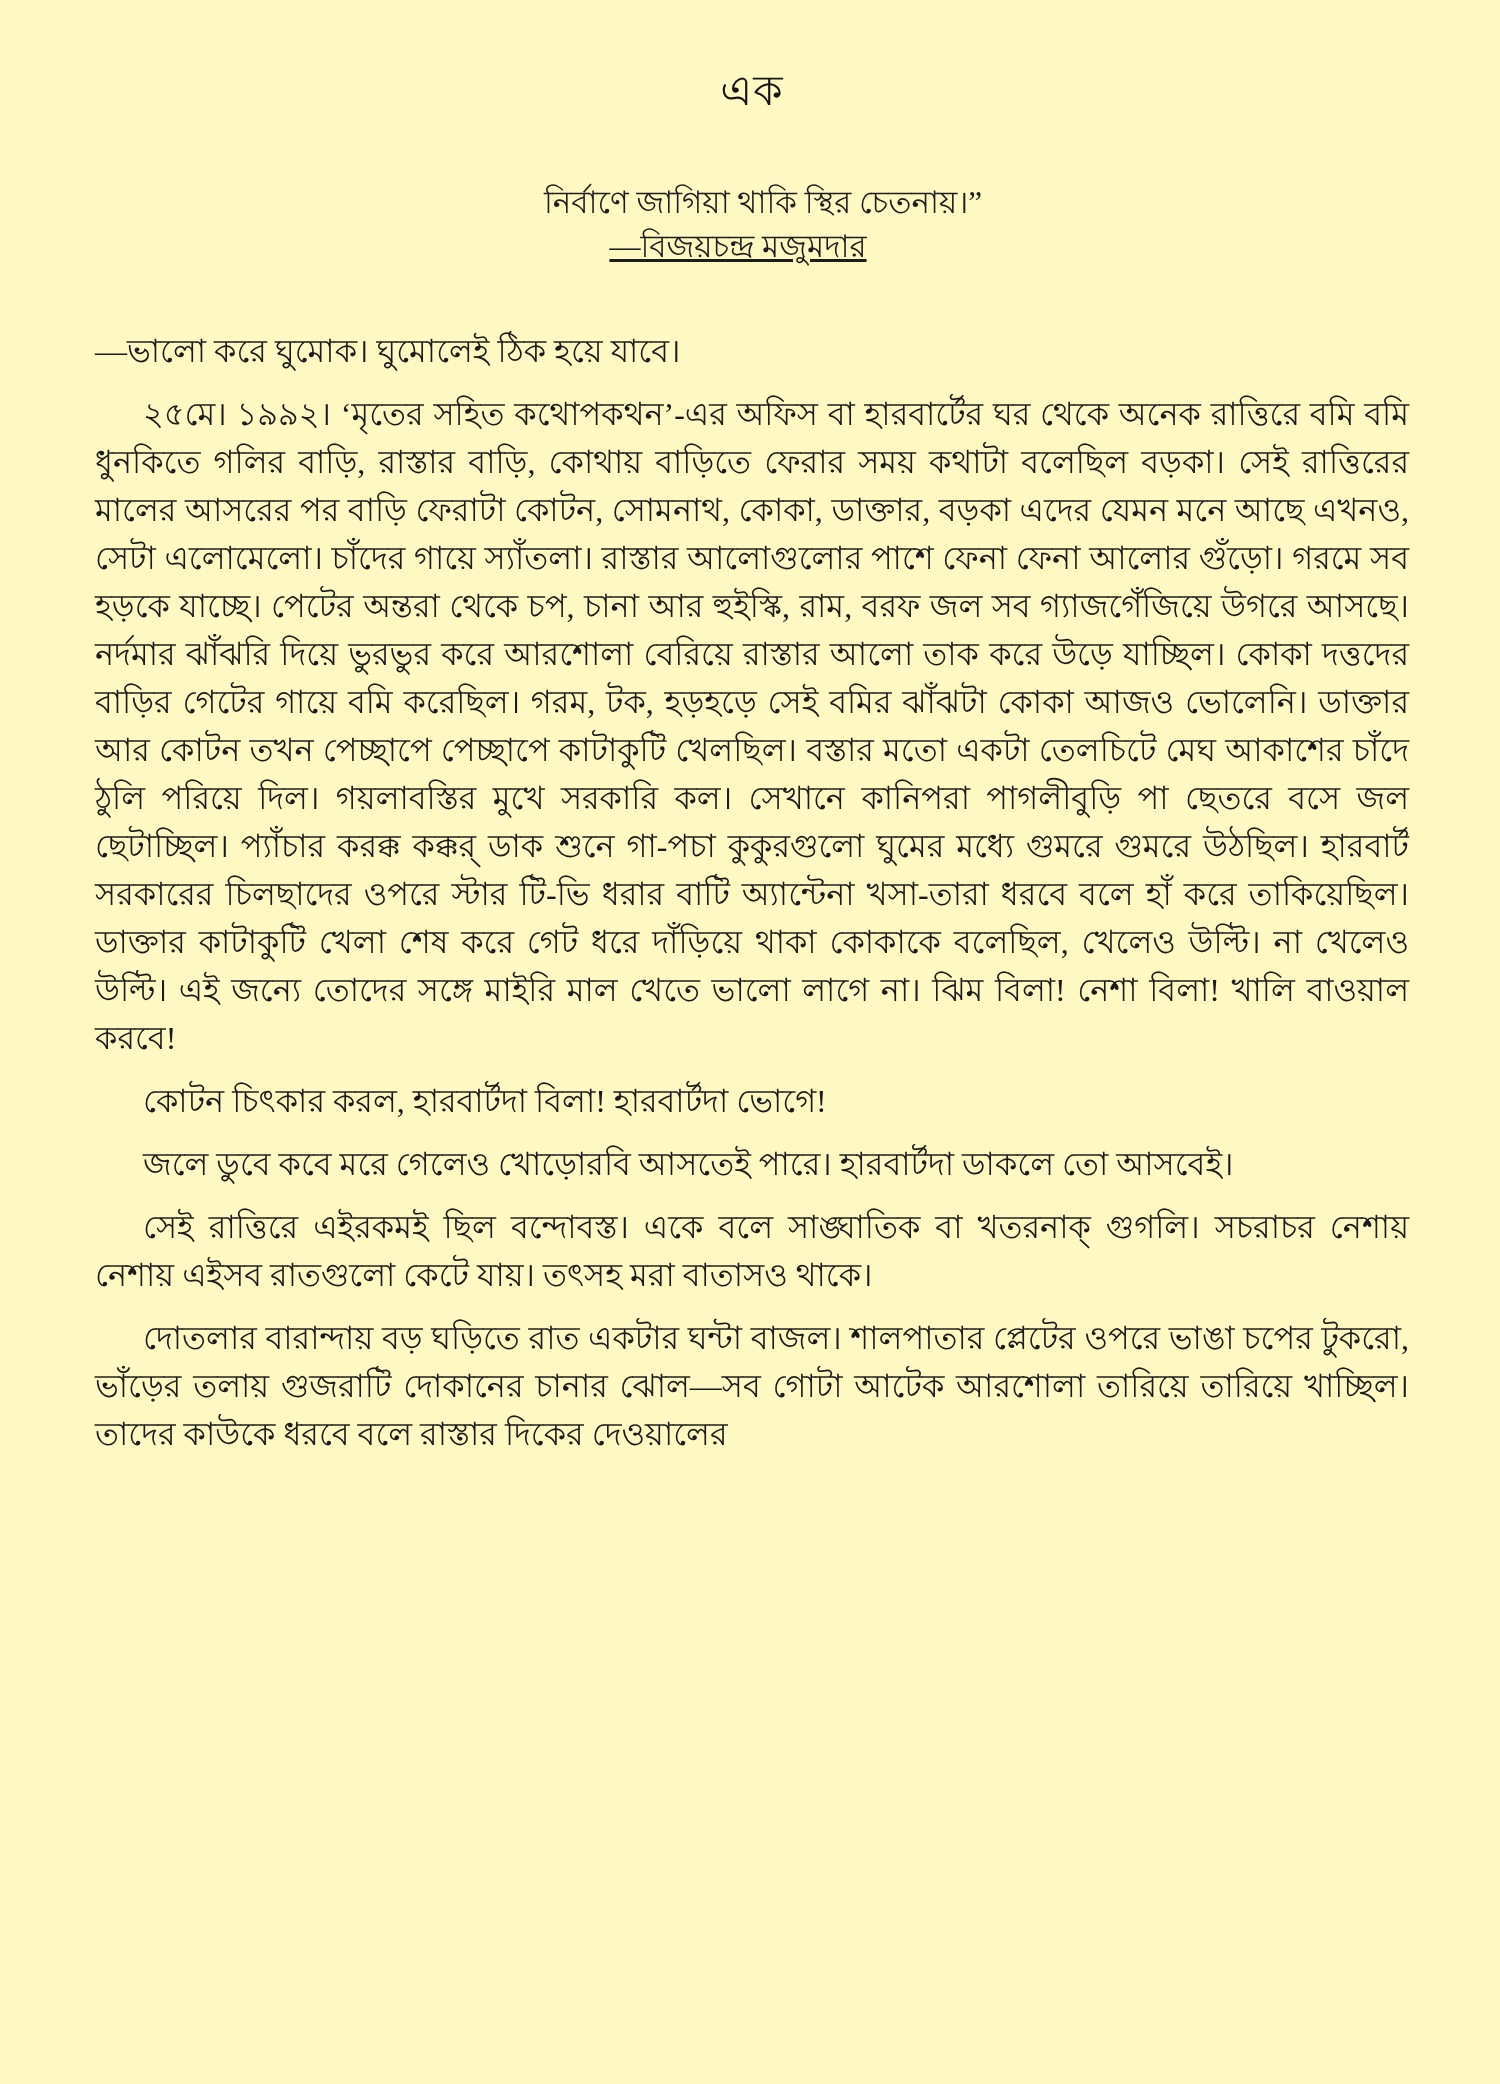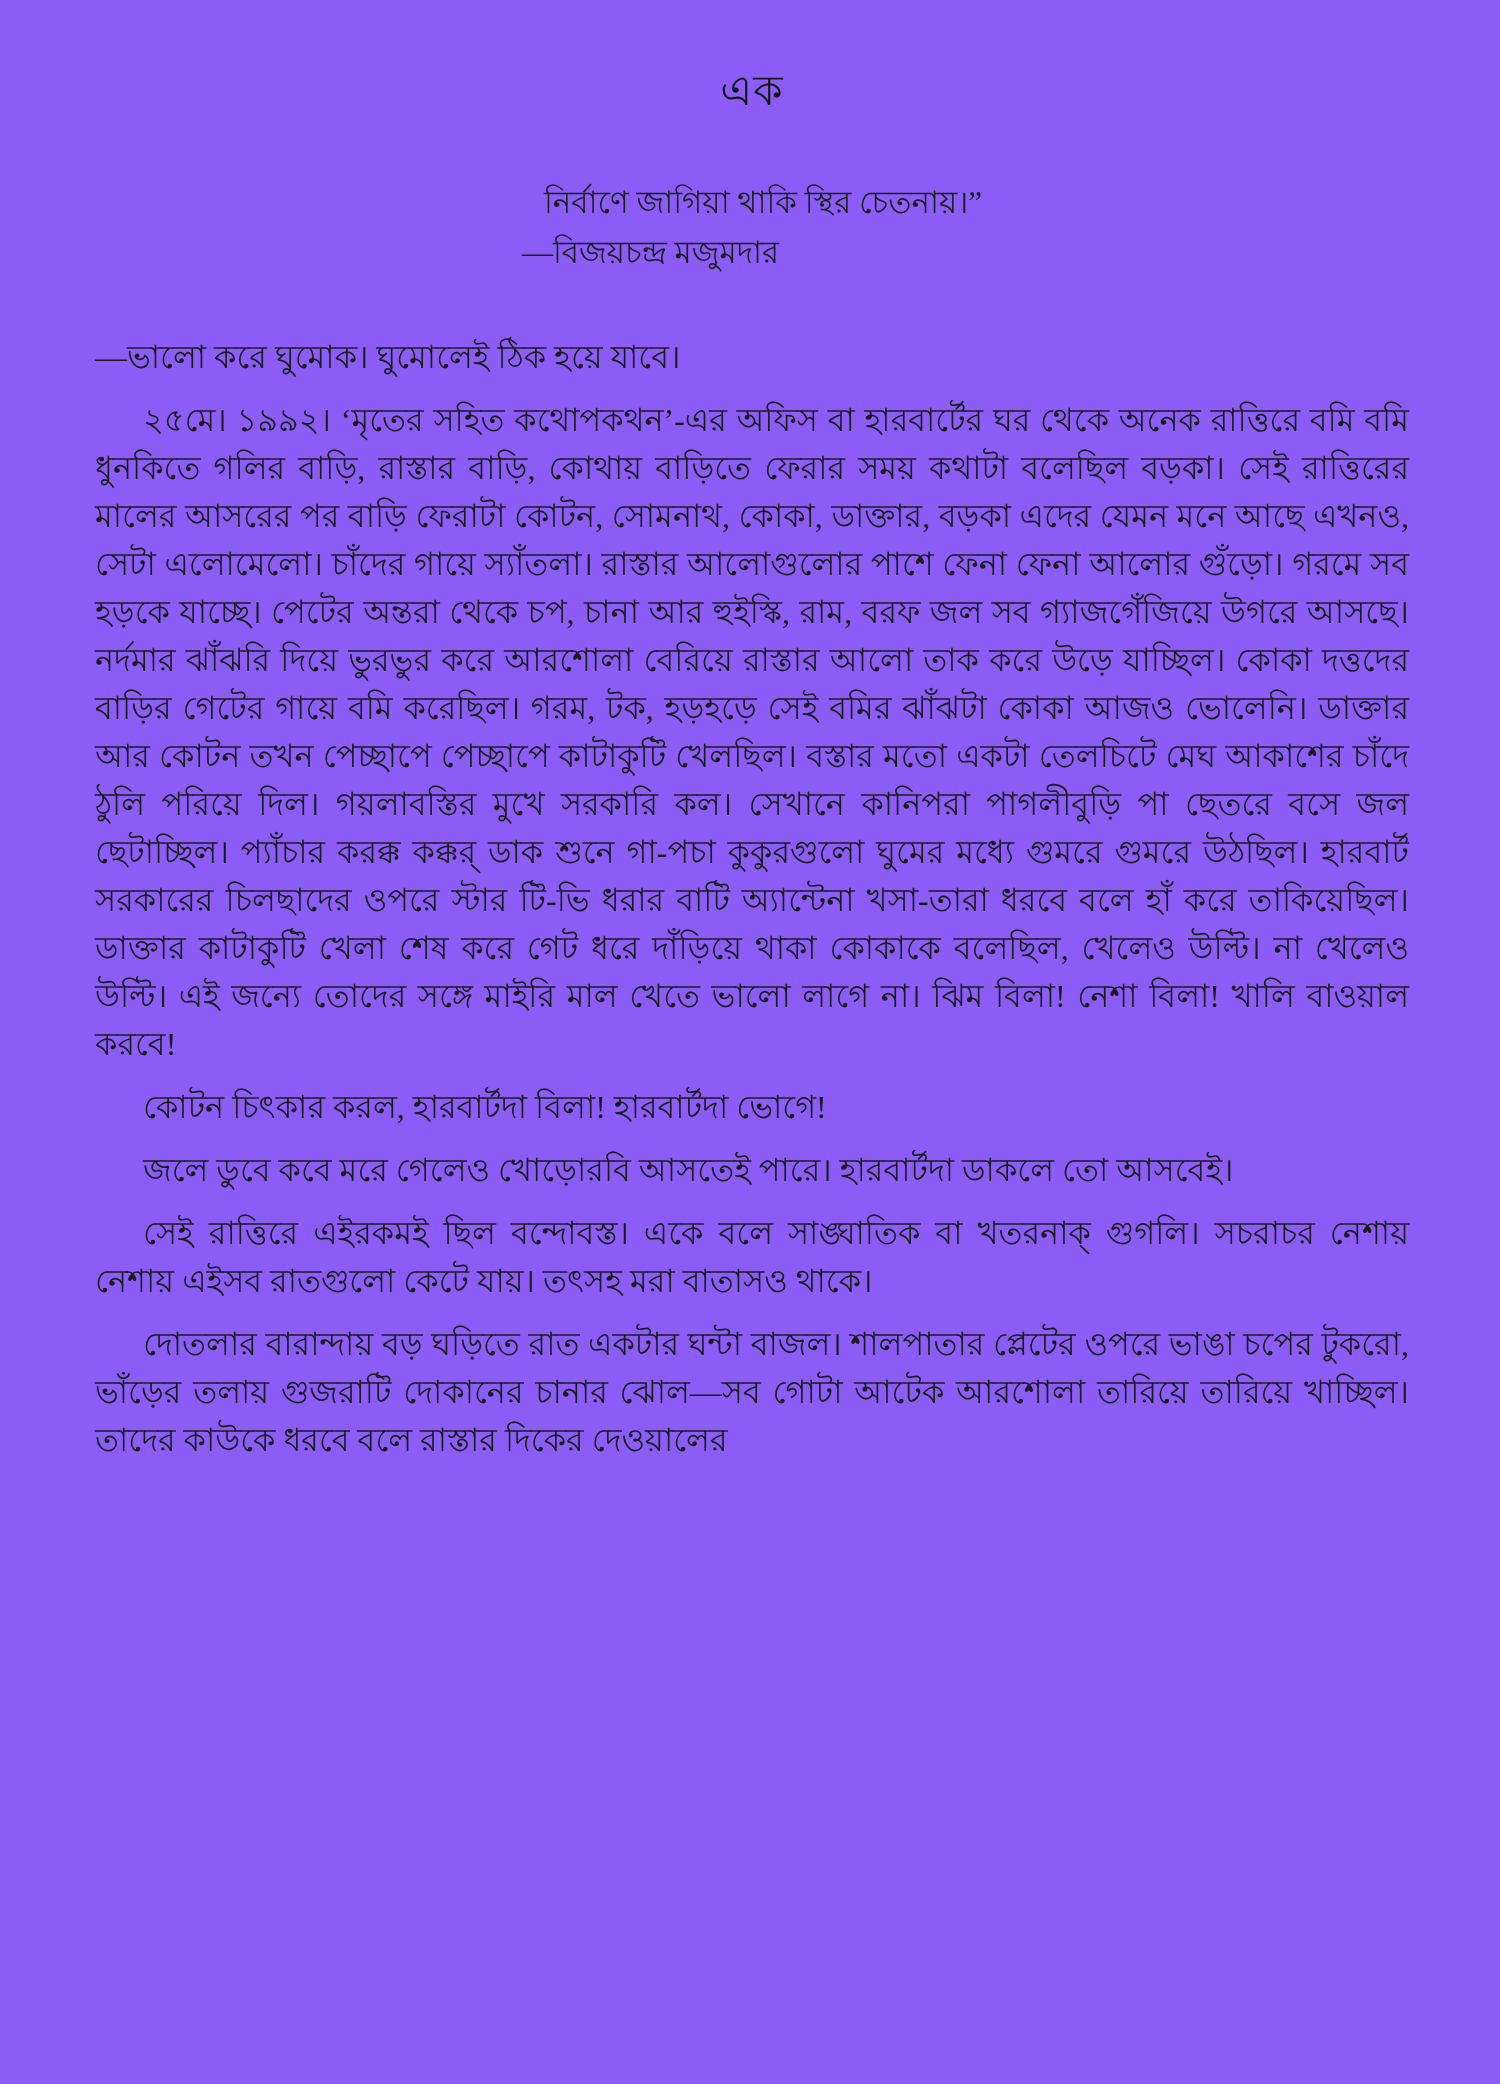--- a/index.html
+++ b/index.html
@@ -5,21 +5,21 @@
   html, body {
     margin: 0;
     padding: 0;
     background: #e9e8e4;
   }
   .scan-page {
     position: relative;
     width: 1500px;
     height: 2084px;
     margin: 0 auto;
-    background: #8b5cf6;
+    background: #fef9c3;
     color: #1b1b1b;
     font-family: "Liberation Serif", "DejaVu Serif", serif;
     box-sizing: border-box;
     padding: 58px 76px 40px 80px;
     overflow: hidden;
   }
   .chapter-heading {
     text-align: center;
     font-size: 42px;
     font-weight: 400;
@@ -36,23 +36,23 @@
     display: inline-block;
     text-align: left;
     font-size: 31px;
     line-height: 1.42;
     color: #1d1d1d;
   }
   .epigraph .line2 {
     padding-left: 22px;
   }
   .epigraph .attribution {
-    text-align: left;
+    text-align: center;
     padding-right: 28px;
-    margin-top: 6px;
+    text-decoration: underline;
   }
   .body-text {
     font-size: 32px;
     line-height: 1.5;
     text-align: justify;
     color: #1b1b1b;
   }
   .body-text p {
     margin: 15px;
     text-indent: 48px;

